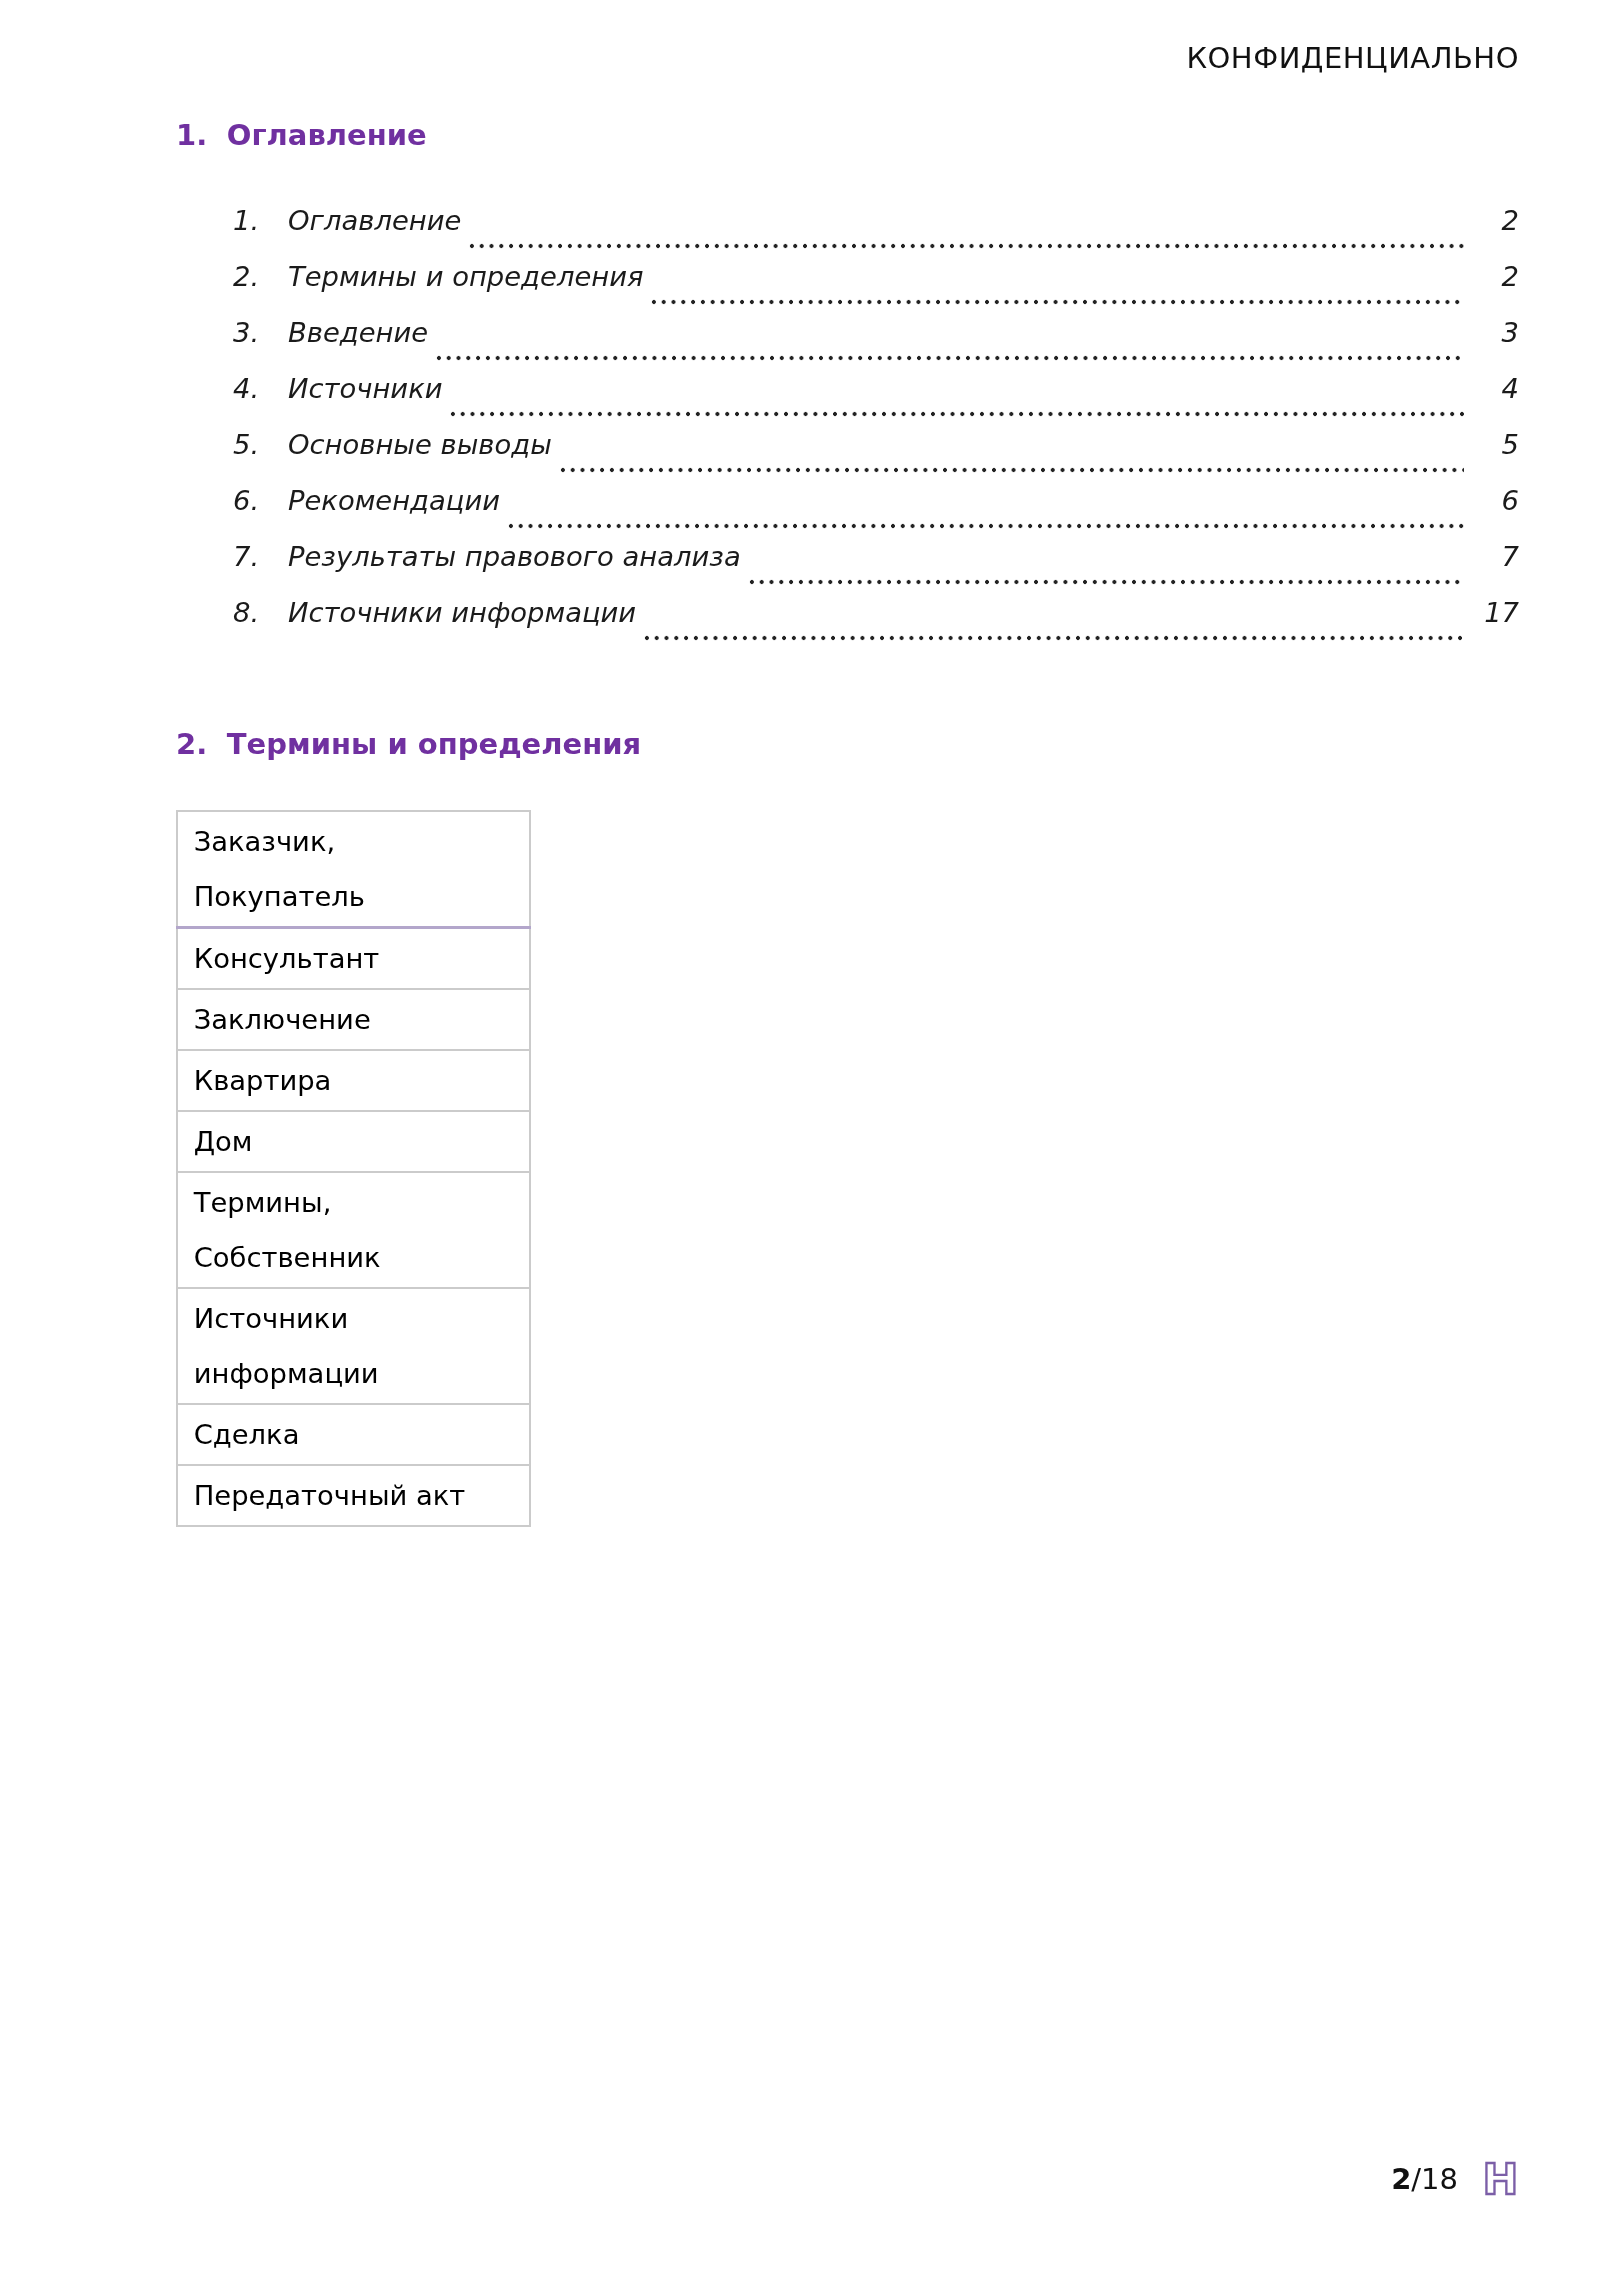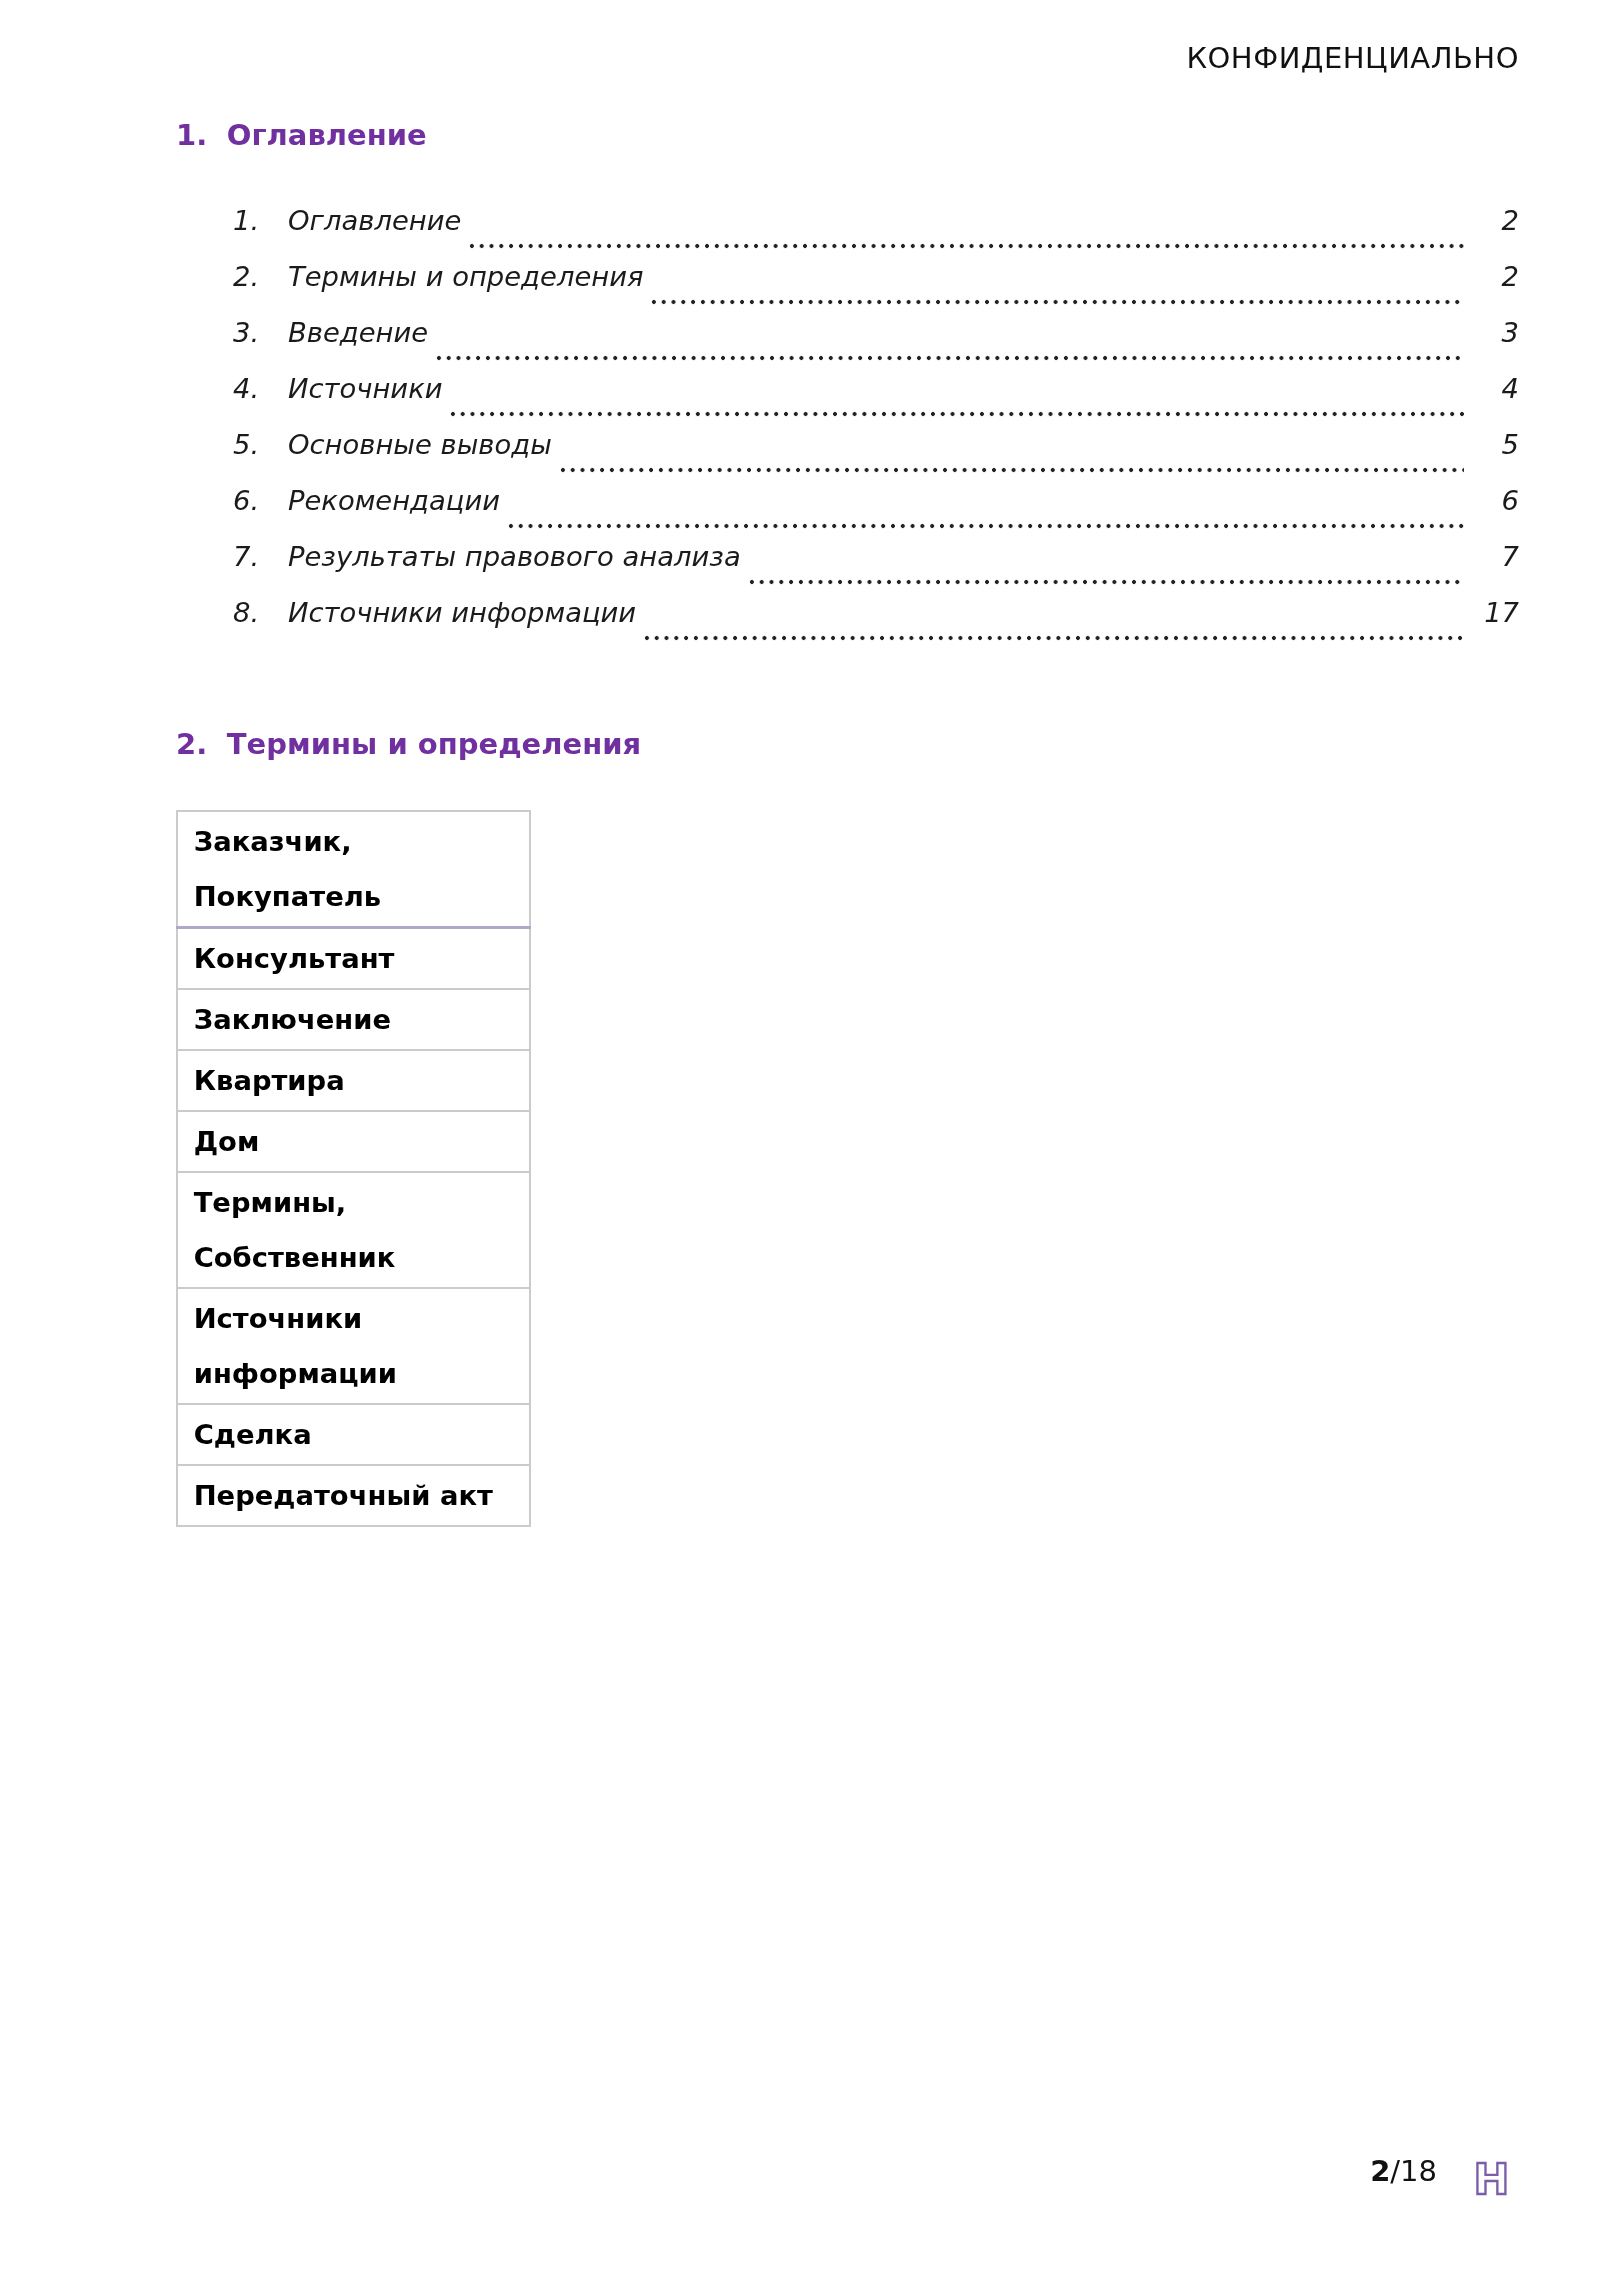--- a/index.html
+++ b/index.html
@@ -74,29 +74,30 @@
     table-layout: fixed;
     font-size: 27.4px;
   }
   table.terms td {
     border: 2px solid #cbcbcb;
     vertical-align: top;
     padding: 2px 15.7px;
     line-height: 55px;
   }
   table.terms tr.sep td { border-bottom: 3.9px solid #b3a6cb; }
-  td.term { font-weight: bold; color: #000; margin-left: 47px; }
+  td.term { font-weight: normal; color: #000; margin-left: 47px; }
 
   
   .footer {
     position: absolute;
     top: 2154px;
-    right: 111px;
+    right: 102px;
     display: flex;
-    gap: 36px;
+    align-items: center;
+    gap: 24px;
   }
   .page-indicator { font-size: 29px; color: #111; }
   .page-indicator .cur { font-weight: bold; }
   .logo { display: block; }
 </style>
 </head>
 <body>
 
 <div class="page-inner">
 

